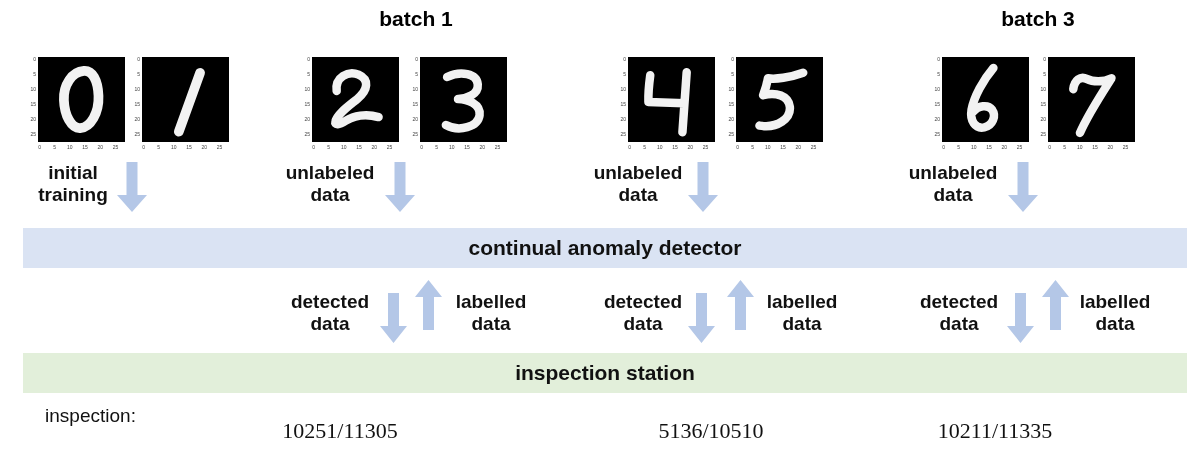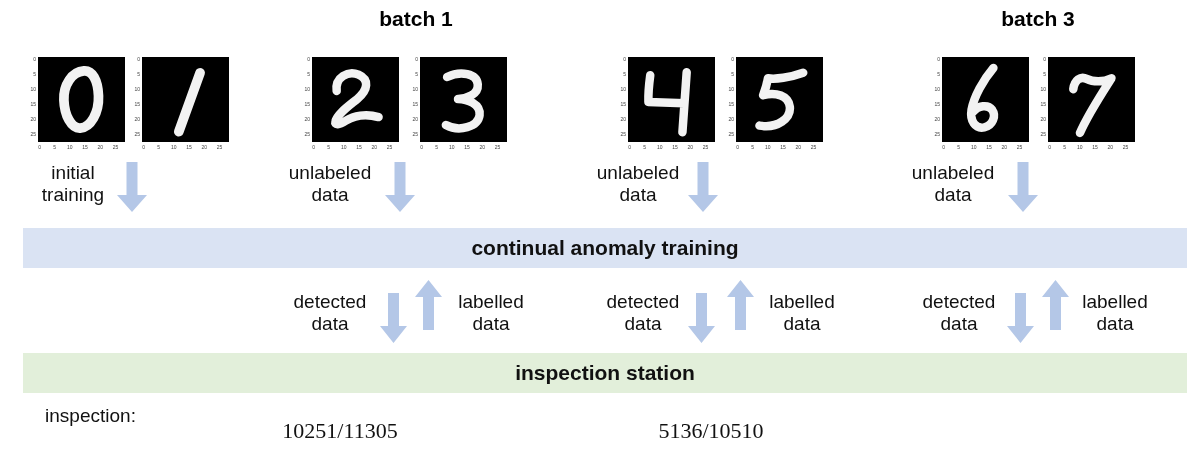--- a/index.html
+++ b/index.html
@@ -4,21 +4,21 @@
 <style>
   html,body{margin:0;padding:0;background:#fff;}
   .canvas{position:relative;width:1187px;height:468px;background:#fff;overflow:hidden;
           font-family:"Liberation Sans",sans-serif;color:#111;}
   .hdr{position:absolute;top:7px;width:200px;text-align:center;font-weight:bold;font-size:21px;color:#000;}
   .mnist-plot{position:absolute;top:57px;width:97px;height:94px;}
   .sq{position:absolute;left:10px;top:0;width:87px;height:85px;background:#000;}
   .sq svg{position:absolute;left:0;top:0;width:100%;height:100%;}
   .ytick{position:absolute;left:0;width:8px;text-align:right;font-size:5px;line-height:6px;color:#444;}
   .xtick{position:absolute;top:87px;width:12px;text-align:center;font-size:5px;line-height:6px;color:#444;}
-  .lbl2{position:absolute;width:110px;text-align:center;font-size:19px;line-height:22px;color:#111;}
+  .lbl2{position:absolute;width:110px;text-align:center;font-size:19px;line-height:22px;color:#111;font-weight:bold;}
   .arrow{position:absolute;}
   .band{position:absolute;left:23px;width:1164px;height:40px;line-height:40px;text-align:center;
         font-weight:bold;font-size:21px;color:#111;}
   .perf-label{position:absolute;left:23px;top:402px;width:135px;text-align:center;
               font-size:19px;line-height:27px;color:#111;}
   .perf{position:absolute;top:418px;width:170px;text-align:center;
         font-family:"Liberation Serif",serif;font-size:22px;color:#111;}
 </style>
 </head>
 <body>
@@ -204,21 +204,21 @@
   <svg class="arrow" style="left:385px;top:162px" width="30" height="50" viewBox="0 0 30 50">
       <polygon points="9.5,0 20.5,0 20.5,33 30,33 15,50 0,33 9.5,33" fill="#b4c7e7"></polygon>
     </svg>
   <svg class="arrow" style="left:688px;top:162px" width="30" height="50" viewBox="0 0 30 50">
       <polygon points="9.5,0 20.5,0 20.5,33 30,33 15,50 0,33 9.5,33" fill="#b4c7e7"></polygon>
     </svg>
   <svg class="arrow" style="left:1008px;top:162px" width="30" height="50" viewBox="0 0 30 50">
       <polygon points="9.5,0 20.5,0 20.5,33 30,33 15,50 0,33 9.5,33" fill="#b4c7e7"></polygon>
     </svg>
 
-  <div class="band" style="top: 228px; background: rgb(218, 227, 243);">continual anomaly training</div>
+  <div class="band" style="top: 228px; background: rgb(218, 227, 243);">continual anomaly detector</div>
 
   <div class="lbl2" style="left:275px;top:291px">
     <div>detected</div>
     <div>data</div>
   </div>
   <div class="lbl2" style="left:436px;top:291px">
     <div>labelled</div>
     <div>data</div>
   </div>
   <div class="lbl2" style="left:588px;top:291px">
@@ -257,14 +257,15 @@
       <polygon points="13.5,0 27,17 19,17 19,50 8,50 8,17 0,17" fill="#b4c7e7"></polygon>
     </svg>
 
   <div class="band" style="top: 353px; background: rgb(226, 239, 218);">inspection station</div>
 
   <div class="perf-label">
     <div>inspection:</div>
   </div>
   <div class="perf" style="left:255px">10251/11305</div>
   <div class="perf" style="left:626px">5136/10510</div>
+  <div class="perf" style="left:910px">10211/11335</div>
 
 </div>
 
 </body></html>

